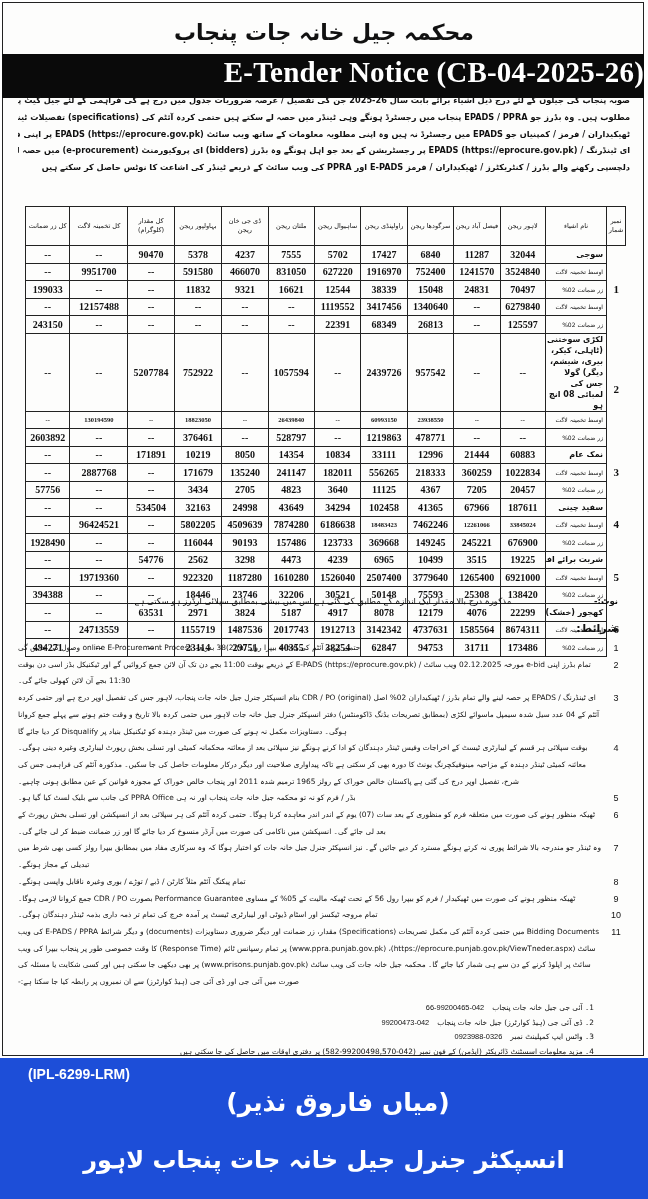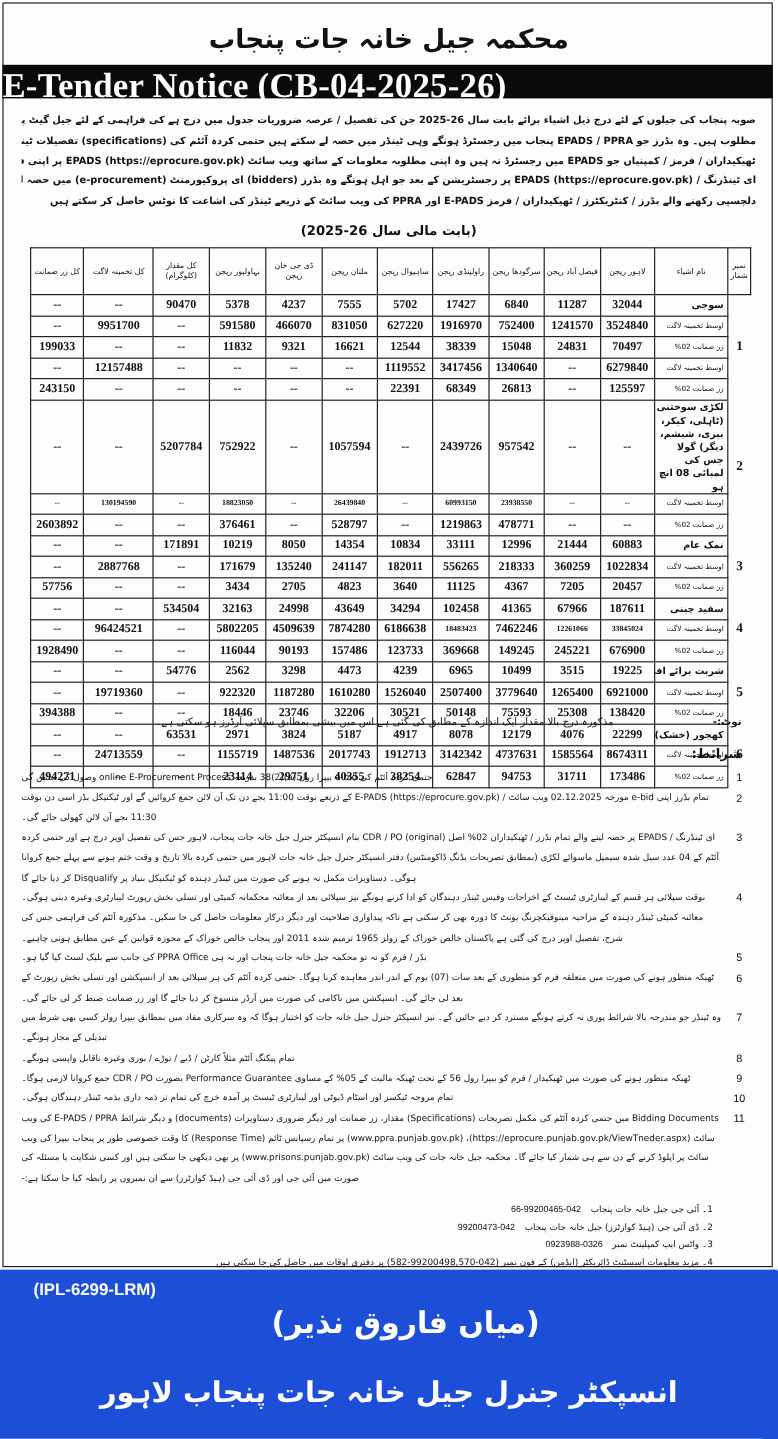--- a/index.html
+++ b/index.html
@@ -1,20 +1,20 @@
 <!DOCTYPE html>
 <html><head>
 <meta charset="utf-8">
 <style>
   html,body{margin:0;padding:0;background:#fff;}
   body{width:648px;height:1199px;overflow:hidden;font-family:"DejaVu Serif",serif;color:#111;}
   .page{position:relative;width:648px;height:1199px;background:#fff;}
   .frame{position:absolute;left:2px;top:2px;width:642px;height:1054px;border:1.5px solid #222;box-sizing:border-box;background:#fdfdfc;}
   .dept{position:absolute;left:0;right:0;top:20px;text-align:center;font-size:22px;font-weight:bold;direction:rtl;font-family:"DejaVu Sans",sans-serif;}
-  .banner{position:absolute;left:2px;right:4px;top:54px;height:28px;background:#0a0a0a;color:#fff;text-align:left;font-family:"Liberation Serif",serif;font-weight:bold;font-size:29px;line-height:36px;letter-spacing:0.2px;}
+  .banner{position:absolute;left:2px;right:4px;top:54px;height:44px;background:#0a0a0a;color:#fff;text-align:right;font-family:"Liberation Serif",serif;font-weight:bold;font-size:29px;line-height:36px;letter-spacing:0.2px;}
   .intro{position:absolute;left:18px;right:18px;top:92px;direction:rtl;text-align:right;font-family:"DejaVu Sans",sans-serif;font-size:8.2px;line-height:16.8px;}
   .intro p{margin:0;white-space:nowrap;overflow:hidden;font-weight:bold;}
   .fy{position:absolute;left:0;right:0;top:186px;text-align:center;font-family:"DejaVu Sans",sans-serif;font-size:11px;font-weight:bold;direction:rtl;}
   table.tbl{position:absolute;left:25px;top:206px;width:601px;border-collapse:collapse;direction:rtl;font-family:"Liberation Serif",serif;font-weight:bold;font-size:10px;table-layout:fixed;}
   table.tbl th,table.tbl td{border:1px solid #222;text-align:center;padding:0;height:16.5px;line-height:15px;overflow:hidden;white-space:nowrap;}
   table.tbl th{height:38px;font-family:"DejaVu Sans",sans-serif;font-size:6.5px;font-weight:normal;white-space:normal;line-height:9px;}
   table.tbl td.num-col{border:none;border-left:1px solid #222;font-size:11px;width:18px;}
   table.tbl td.item{font-family:"DejaVu Sans",sans-serif;font-size:6px;font-weight:normal;text-align:right;padding-right:3px;}
   table.tbl td.item.big{font-size:8px;font-weight:bold;}
   table.tbl td.small{font-size:6.5px;}
@@ -42,21 +42,20 @@
   <div class="banner">E-Tender Notice (CB-04-2025-26)</div>
 
   <div class="intro">
     <p>صوبہ پنجاب کی جیلوں کے لئے درج ذیل اشیاء برائے بابت سال 26-2025 جن کی تفصیل / عرصہ ضروریات جدول میں درج ہے کی فراہمی کے لئے جیل گیٹ پہنچ کی بنیاد پر ٹینڈر</p>
     <p>مطلوب ہیں۔ وہ بڈرز جو EPADS / PPRA پنجاب میں رجسٹرڈ ہونگے وہی ٹینڈر میں حصہ لے سکتے ہیں حتمی کردہ آئٹم کی (specifications) تفصیلات ٹینڈر فارم کے ہمراہ منسلک ہیں۔ وہ بڈرز /</p>
     <p>ٹھیکیداران / فرمز / کمپنیاں جو EPADS میں رجسٹرڈ نہ ہیں وہ اپنی مطلوبہ معلومات کے ساتھ ویب سائٹ EPADS (https://eprocure.gov.pk) پر اپنی فرم رجسٹرڈ کر سکتے ہیں۔</p>
     <p>ای ٹینڈرنگ / EPADS (https://eprocure.gov.pk) پر رجسٹریشن کے بعد جو اہل ہونگے وہ بڈرز (bidders) ای پروکیورمنٹ (e-procurement) میں حصہ لے سکتے ہیں۔</p>
     <p>دلچسپی رکھنے والے بڈرز / کنٹریکٹرز / ٹھیکیداران / فرمز E-PADS اور PPRA کی ویب سائٹ کے ذریعے ٹینڈر کی اشاعت کا نوٹس حاصل کر سکتے ہیں</p>
   </div>
 
-  <div class="fy">(بابت مالی سال 26-2025)</div>
 
   <table class="tbl">
     <colgroup>
       <col style="width:18px">
         <col style="width:58px">
         <col style="width:43px">
         <col style="width:44px">
         <col style="width:44px">
         <col style="width:44px">
         <col style="width:44px">

